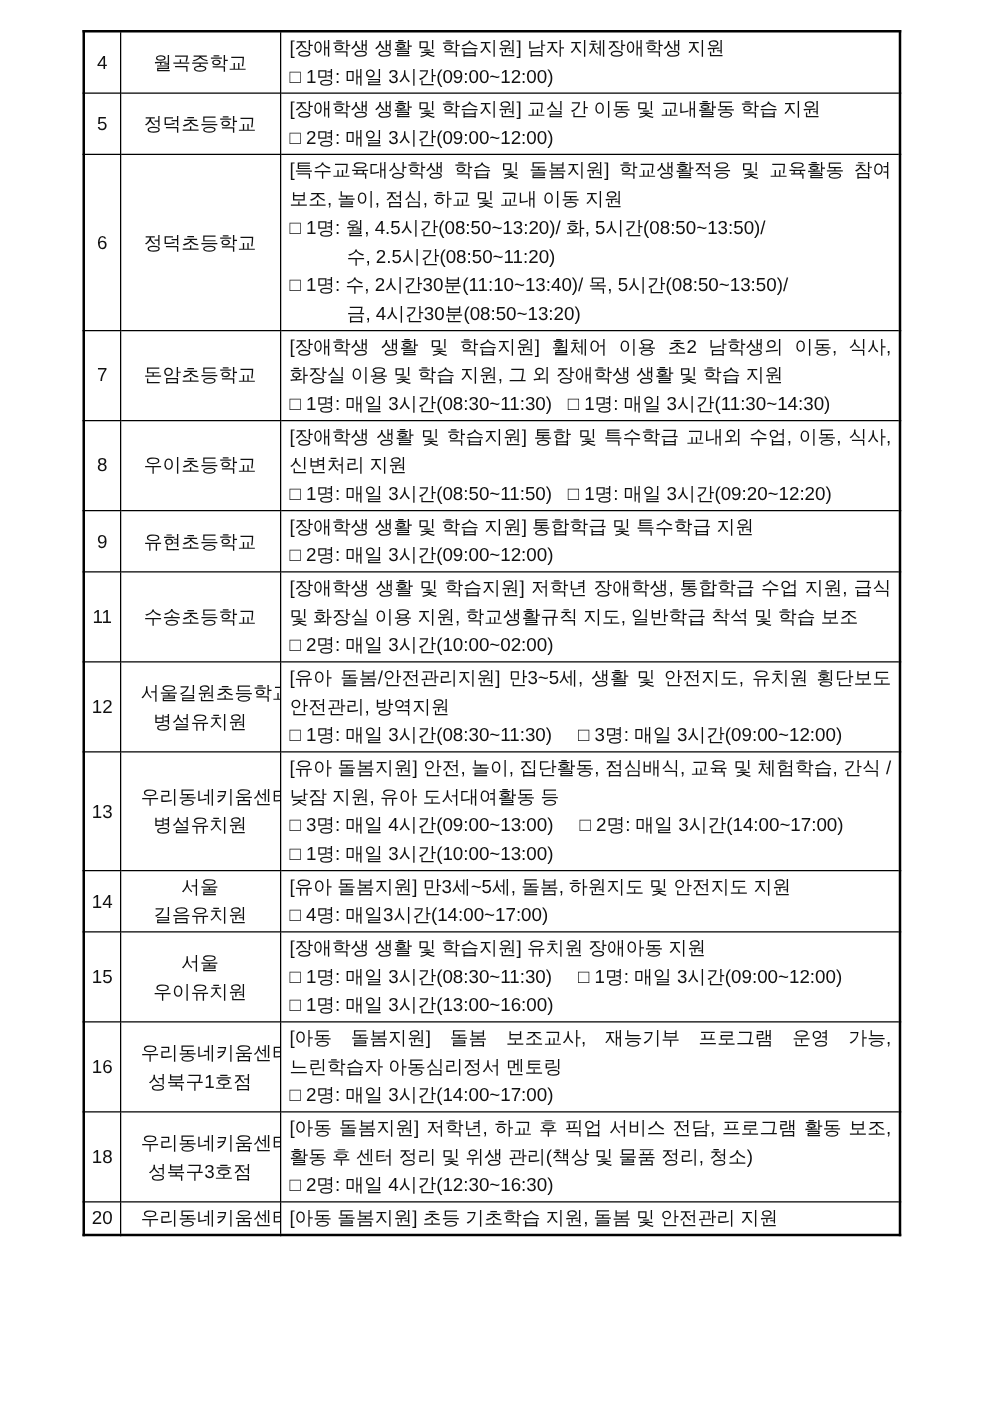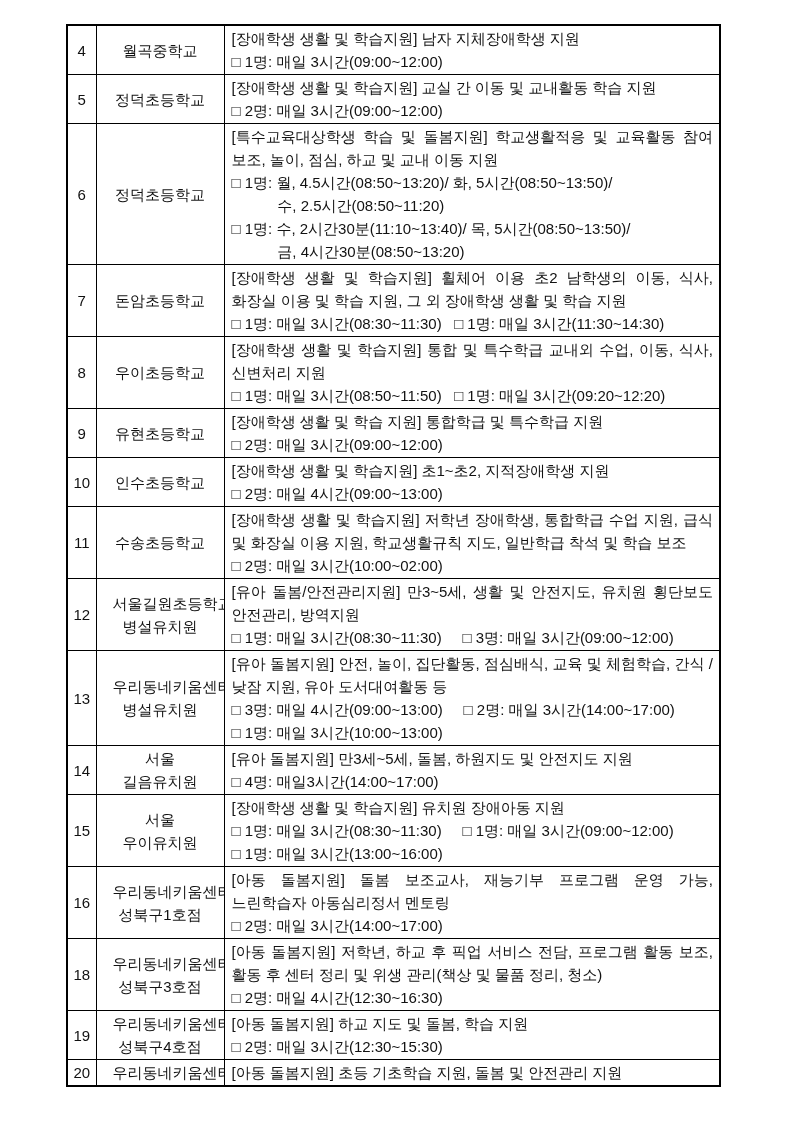--- a/index.html
+++ b/index.html
@@ -99,26 +99,20 @@
 □ 1명: 매일 3시간(08:50~11:50)   □ 1명: 매일 3시간(09:20~12:20)</td>
   </tr>
 
   <tr>
     <td class="c-no">9</td>
     <td class="c-school">유현초등학교</td>
     <td class="c-detail">[장애학생 생활 및 학습 지원] 통합학급 및 특수학급 지원
 □ 2명: 매일 3시간(09:00~12:00)</td>
   </tr>
 
-  <tr>
-    <td class="c-no">10</td>
-    <td class="c-school">인수초등학교</td>
-    <td class="c-detail">[장애학생 생활 및 학습지원] 초1~초2, 지적장애학생 지원
-□ 2명: 매일 4시간(09:00~13:00)</td>
-  </tr>
 
   <tr>
     <td class="c-no">11</td>
     <td class="c-school">수송초등학교</td>
     <td class="c-detail">[장애학생 생활 및 학습지원] 저학년 장애학생, 통합학급 수업 지원, 급식 및 화장실 이용 지원, 학교생활규칙 지도, 일반학급 착석 및 학습 보조
 □ 2명: 매일 3시간(10:00~02:00)</td>
   </tr>
 
   <tr>
     <td class="c-no">12</td>
@@ -162,27 +156,20 @@
 
 
   <tr>
     <td class="c-no">18</td>
     <td class="c-school">우리동네키움센터
 성북구3호점</td>
     <td class="c-detail">[아동 돌봄지원] 저학년, 하교 후 픽업 서비스 전담, 프로그램 활동 보조, 활동 후 센터 정리 및 위생 관리(책상 및 물품 정리, 청소)
 □ 2명: 매일 4시간(12:30~16:30)</td>
   </tr>
 
-  <tr>
-    <td class="c-no">19</td>
-    <td class="c-school">우리동네키움센터
-성북구4호점</td>
-    <td class="c-detail">[아동 돌봄지원] 하교 지도 및 돌봄, 학습 지원
-□ 2명: 매일 3시간(12:30~15:30)</td>
-  </tr>
 
   <tr>
     <td class="c-no">20</td>
     <td class="c-school">우리동네키움센터</td>
     <td class="c-detail">[아동 돌봄지원] 초등 기초학습 지원, 돌봄 및 안전관리 지원</td>
   </tr>
 </tbody>
   </table>
 </div>
 

